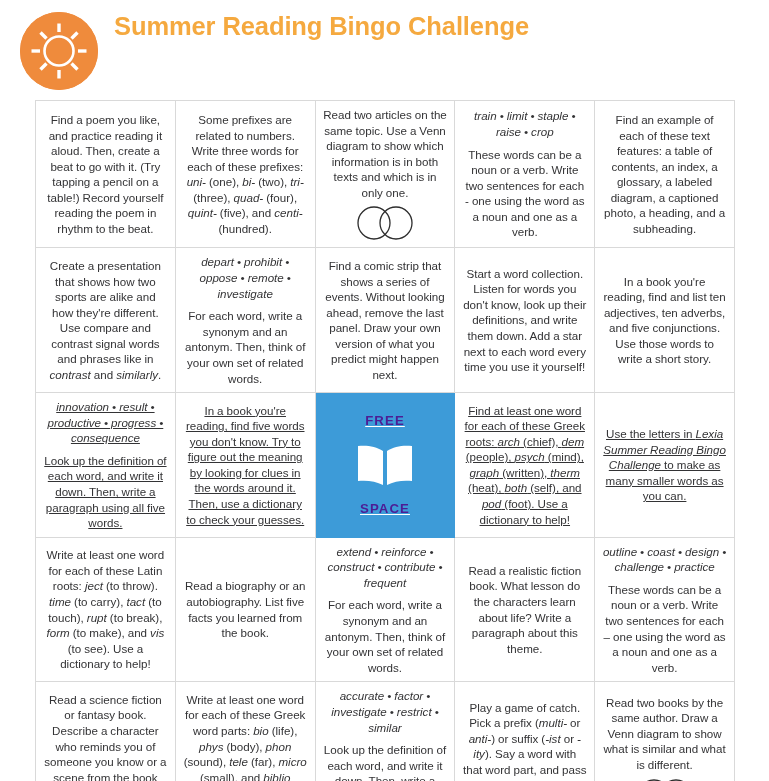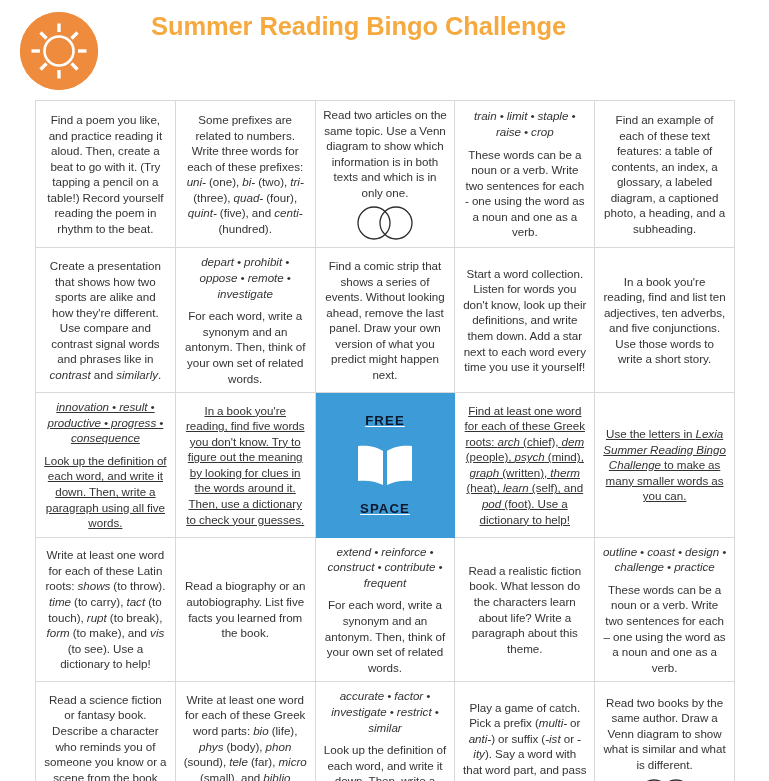--- a/index.html
+++ b/index.html
@@ -15,21 +15,20 @@
     overflow: hidden;
   }
 
   
   .header {
     display: flex;
     align-items: flex-start;
     padding: 10px 18px 0 20px;
     height: 92px;
     box-sizing: border-box;
-    gap: 37px;
   }
   .sun-badge {
     flex: 0 0 auto;
     width: 78px;
     height: 78px;
     border-radius: 50%;
     background: #ef8b3c;
     margin-top: 2px;
     margin-right: 16px;
     position: relative;
@@ -103,21 +102,21 @@
     background: #3d9bd8;
     color: #ffffff;
     border-color: #3d9bd8;
     padding: 10px 6px;
   }
   .free-word {
     display: block;
     font-weight: bold;
     font-size: 13.2px;
     letter-spacing: 1.1px;
-    color: #0f172a;
+    color: #4c1d95;
   }
   .free-icon {
     display: block;
     margin: 12px auto 11px auto;
   }
 </style>
 </head>
 <body>
 
 <div class="header">
@@ -213,33 +212,33 @@
             <span class="cell-inner">
               <span class="cell-body">In a book you're reading, find five words you don't know. Try to figure out the meaning by looking for clues in the words around it. Then, use a dictionary to check your guesses.</span>
             </span>
           </td>
           <td class="r3 free"><span class="free-word">FREE</span><span><svg class="free-icon" width="66" height="48" viewBox="0 0 66 48" aria-hidden="true">
                 <path d="M31 10 C24 5 14 4 6 5 L6 40 C14 39 24 40 31 44 Z" fill="#ffffff"></path>
                 <path d="M35 10 C42 5 52 4 60 5 L60 40 C52 39 42 40 35 44 Z" fill="#ffffff"></path>
               </svg></span><span class="free-word">SPACE</span></td>
           <td class="r3">
             <span class="cell-inner">
-              <span class="cell-body">Find at least one word for each of these Greek roots: <em>arch</em> (chief), <em>dem</em> (people), <em>psych</em> (mind), <em>graph</em> (written), <em>therm</em> (heat), <em>learn</em> (self), and <em>pod</em> (foot). Use a dictionary to help!</span>
+              <span class="cell-body">Find at least one word for each of these Greek roots: <em>arch</em> (chief), <em>dem</em> (people), <em>psych</em> (mind), <em>graph</em> (written), <em>therm</em> (heat), <em>both</em> (self), and <em>pod</em> (foot). Use a dictionary to help!</span>
             </span>
           </td>
           <td class="r3">
             <span class="cell-inner">
               <span class="cell-body">Use the letters in <em>Lexia Summer Reading Bingo Challenge</em> to make as many smaller words as you can.</span>
             </span>
           </td>
         </tr>
         <tr>
           <td class="r4">
             <span class="cell-inner">
-              <span class="cell-body">Write at least one word for each of these Latin roots: <em>shows</em> (to throw). <em>time</em> (to carry), <em>tact</em> (to touch), <em>rupt</em> (to break), <em>form</em> (to make), and <em>vis</em> (to see). Use a dictionary to help!</span>
+              <span class="cell-body">Write at least one word for each of these Latin roots: <em>ject</em> (to throw). <em>time</em> (to carry), <em>tact</em> (to touch), <em>rupt</em> (to break), <em>form</em> (to make), and <em>vis</em> (to see). Use a dictionary to help!</span>
             </span>
           </td>
           <td class="r4">
             <span class="cell-inner">
               <span class="cell-body">Read a biography or an autobiography. List five facts you learned from the book.</span>
             </span>
           </td>
           <td class="r4">
             <span class="cell-inner">
               <span class="word-list">extend • reinforce • construct • contribute • frequent</span>

